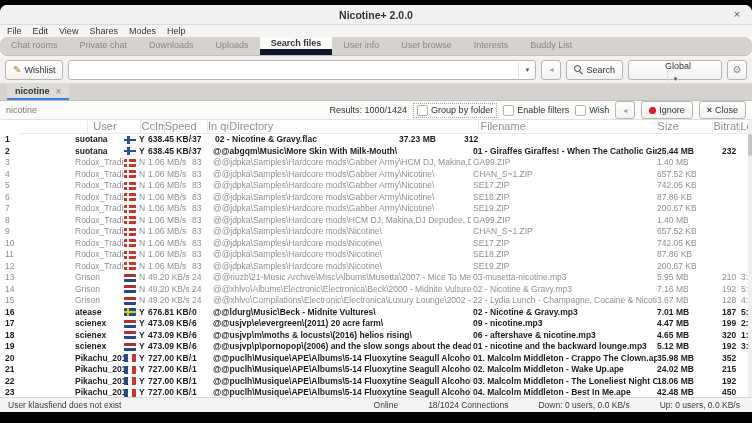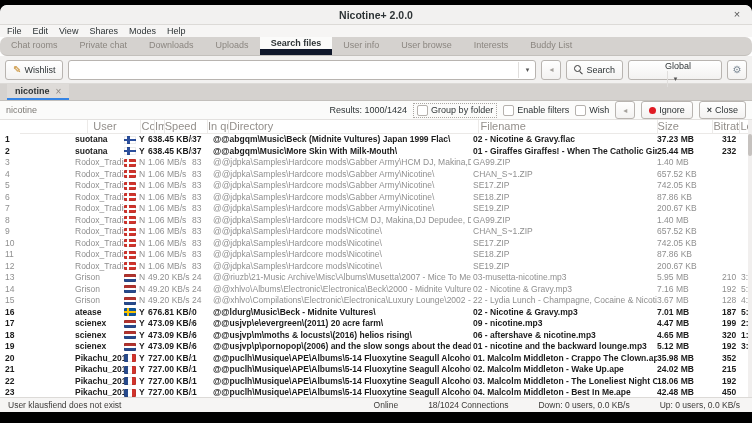--- a/index.html
+++ b/index.html
@@ -211,21 +211,20 @@
     <div>
   <div class="trow imm">
     <div class="c-num">1</div>
     <div class="c-user">suotana</div>
     <div class="c-flag">
             <span class="flag flag-fi"></span>
           </div>
     <div class="c-imm">Y</div>
     <div class="c-speed">638.45 KB/s</div>
     <div class="c-queue">37</div>
-    <div class="c-dir">@@abgqm\Music\Beck (Midnite Vultures) Japan 1999 Flac\</div>
     <div class="c-file">02 - Nicotine &amp; Gravy.flac</div>
     <div class="c-size">37.23 MB</div>
     <div class="c-bit">312</div>
     <div class="c-len"></div>
   </div>
 
   <div class="trow imm">
     <div class="c-num">2</div>
     <div class="c-user">suotana</div>
     <div class="c-flag">

